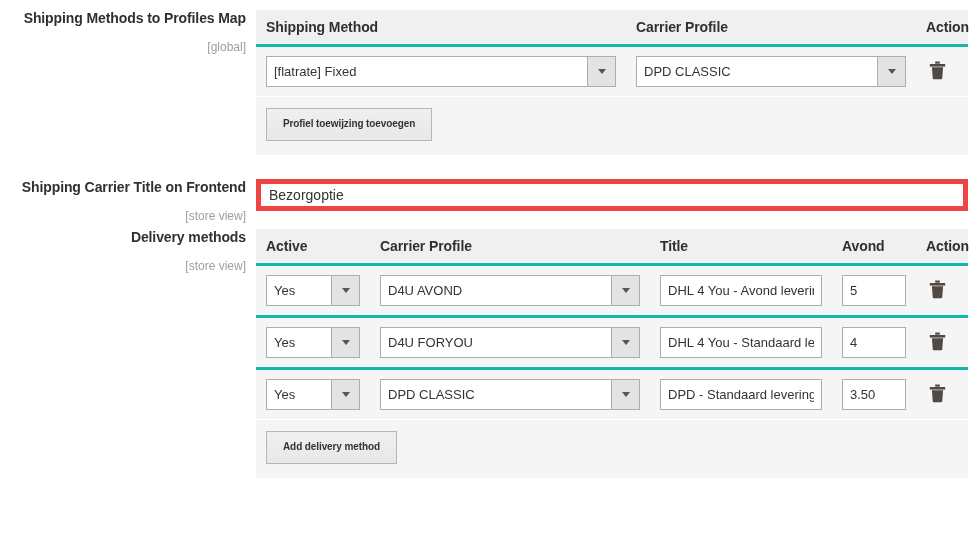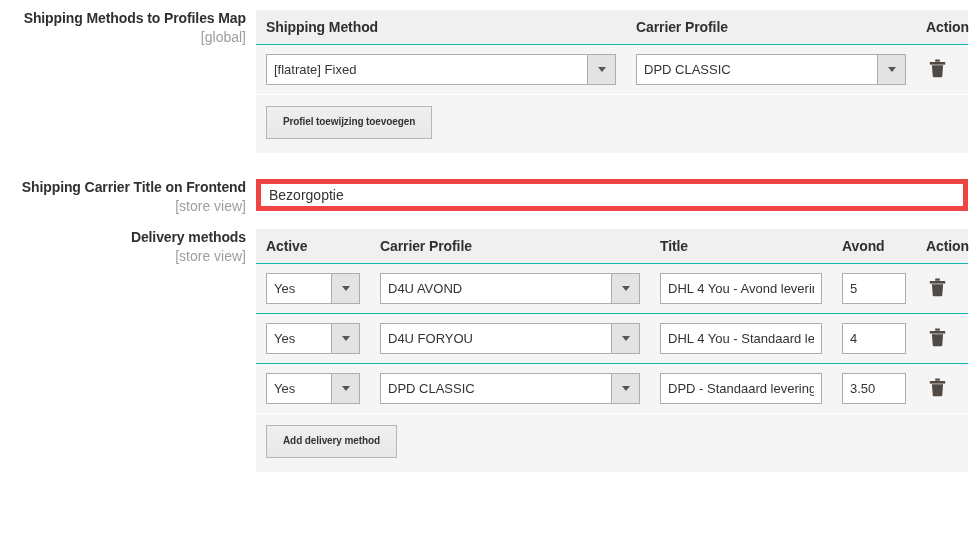--- a/index.html
+++ b/index.html
@@ -34,25 +34,25 @@
   }
   .label-title {
     font-size: 14px;
     font-weight: bold;
     color: #303030;
     line-height: 17px;
     letter-spacing: -0.1px;
   }
   .label-scope {
     display: block;
-    font-size: 14px;
+    font-size: 12px;
     font-weight: normal;
     color: #9e9e9e;
     line-height: 14px;
-    margin-top: 3px;
+    margin-top: 13px;
   }
   .value-col {
     flex: 1 1 auto;
     width: 712px;
   }
 
   
   .dyn-table {
     width: 712px;
     border-collapse: collapse;
@@ -65,21 +65,21 @@
     font-weight: bold;
     color: #303030;
     text-align: left;
     padding: 9px 10px 9px 10px;
     border: none;
     letter-spacing: -0.1px;
   }
   .dyn-table tbody td {
     background: #f5f5f5;
     padding: 9px 10px 9px 10px;
-    border-top: 1px solid #14b8a6;
+    border-top: 3px solid #14b8a6;
     vertical-align: middle;
   }
   .dyn-table tfoot td {
     background: #f5f5f5;
     padding: 11px 10px 14px 10px;
     border-top: 1px solid #ffffff;
   }
 
   
   .sel {

